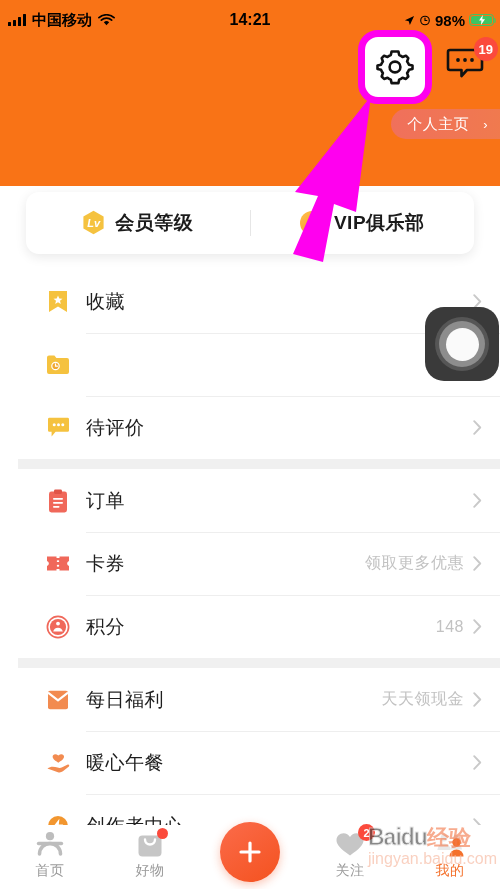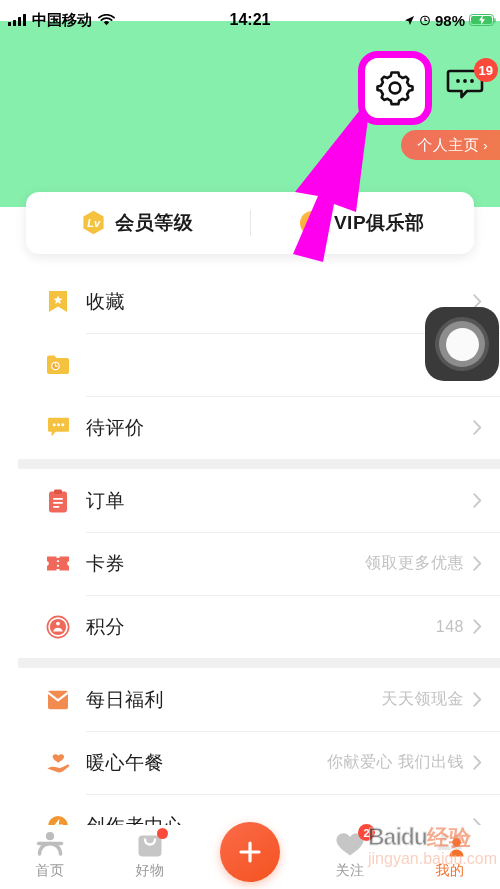--- a/index.html
+++ b/index.html
@@ -40,36 +40,36 @@
     position:relative; display:flex; align-items:center; justify-content:center;
   }
   .batt-fill{ position:absolute; inset:1px; background:#3fc463; border-radius:2px; }
   .batt-cap{
     position:absolute; right:-3.2px; top:3.4px; width:2px; height:5px;
     background:#3fc463; border-radius:0 1.5px 1.5px 0; opacity:.65;
   }
   .bolt{ position:relative; z-index:2; }
 
   
-  .header{ position:absolute; top:0; left:0; width:500px; height:186px; background:#86efac;margin-top:21px; }
+  .header{ position:absolute; top:0; left:0; width:500px; height:186px; background:#f97316; }
   .hdr-icons{ position:absolute; top:30px; right:12px; display:flex; align-items:flex-start; gap:14px; }
   .gear-wrap{
     width:74px; height:74px; display:flex; align-items:center; justify-content:center;
     border:7px solid #ff00ef; border-radius:20px; background:#fff; box-sizing:border-box;
     position:relative; z-index:12;
   }
   .msg-wrap{ position:relative; width:42px; height:42px; margin-top:15px; }
   .badge{
     position:absolute; top:-8px; right:-10px; min-width:24px; height:24px;
     background:#fb4a3c; color:#fff; border-radius:12px; font-size:13px; font-weight:bold;
     display:flex; align-items:center; justify-content:center; padding:0 5px;
   }
   .homepage-btn{
     position:absolute; top:109px; right:0px; height:30px;
-    padding:0 12px 0 16px; display:flex; align-items:center; gap:2px;
+    padding:0 12px 0 16px; display:flex; align-items:center; gap:12px;
     background:linear-gradient(100deg,#f0705c 0%,#f07a4e 100%);
     color:#fff; font-size:15px; border-radius:15px 0 0 15px;
     letter-spacing:0.5px;
   }
   .homepage-btn .cv{ font-size:13px; margin-left:2px; }
 
   
   .member-card{
     position:absolute; top:192px; left:26px; width:448px; height:62px;
     background:#fff; border-radius:13px;
@@ -381,21 +381,20 @@
 
     <div class="row">
       <div class="row-icon">
         <svg width="24" height="22" viewBox="0 0 24 22">
           <path d="M12.4 9.2 C9.6 6.8 6.2 7.6 6.2 10.6 c0 2.4 3.4 4.6 6.2 6.4 2.8-1.8 6.2-4 6.2-6.4 0-3-3.4-3.8-6.2-1.4 Z" fill="#f28b50" transform="translate(0,-5) scale(0.92) translate(1,0)"></path>
           <path d="M1.4 16.4 C5 13.8 8.4 14.6 11.6 15.6 c1.6 0.5 3.2 0.4 4.6-0.3 l5.6-2.7 c1.1-0.5 2 1 1.1 1.8 l-6 4.9 c-1.4 1.1-3.3 1.5-5 0.9 L1.4 16.4 Z" fill="#f28b50"></path>
         </svg>
       </div>
       <span class="row-label">暖心午餐</span>
       <div class="row-right">
-        <span class="row-hint">你献爱心 我们出钱</span>
         <svg class="chev" viewBox="0 0 9 15">
           <path d="M1.2 1.2 L7.2 7.5 L1.2 13.8" fill="none" stroke="#c9c9c9" stroke-width="1.9" stroke-linecap="round" stroke-linejoin="round"></path>
         </svg>
       </div>
     </div>
 
     <div class="row">
       <div class="row-icon">
         <svg width="22" height="22" viewBox="0 0 22 22">
           <circle cx="11" cy="11" r="10" fill="#f2962f"></circle>

